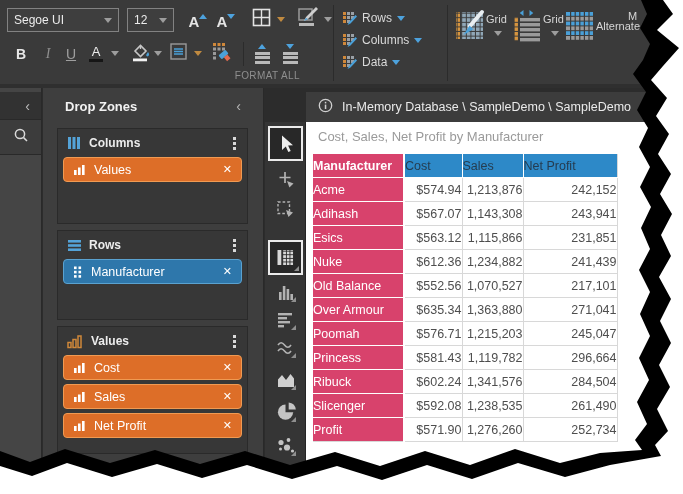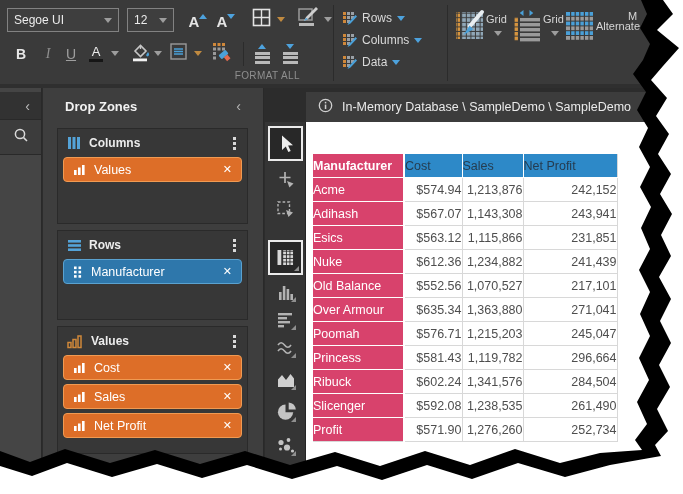--- a/index.html
+++ b/index.html
@@ -590,20 +590,21 @@
   <div class="content-head">
     <span><svg width="15" height="15">
           <circle cx="7.5" cy="7.5" r="6.2" fill="none" stroke="#cfcfcf" stroke-width="1.3"></circle>
           <rect x="6.8" y="6.6" width="1.5" height="4.4" fill="#cfcfcf"></rect>
           <rect x="6.8" y="3.8" width="1.5" height="1.6" fill="#cfcfcf"></rect>
         </svg></span>
     <span class="crumb">In-Memory Database \ SampleDemo \ SampleDemo</span>
   </div>
 
   <div class="canvas">
+    <div class="cv-title">Cost, Sales, Net Profit by Manufacturer</div>
     <table class="viz" id="viz-table">
         <colgroup>
           <col style="width: 91px;">
           <col style="width: 58px;">
           <col style="width: 61px;">
           <col style="width: 94px;">
         </colgroup>
         <thead>
           <tr>
             <th class="hpink">Manufacturer</th>

